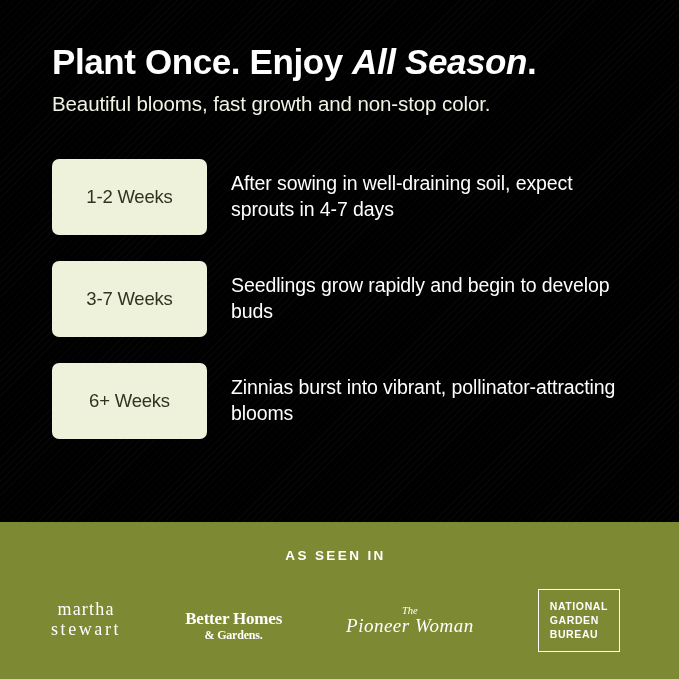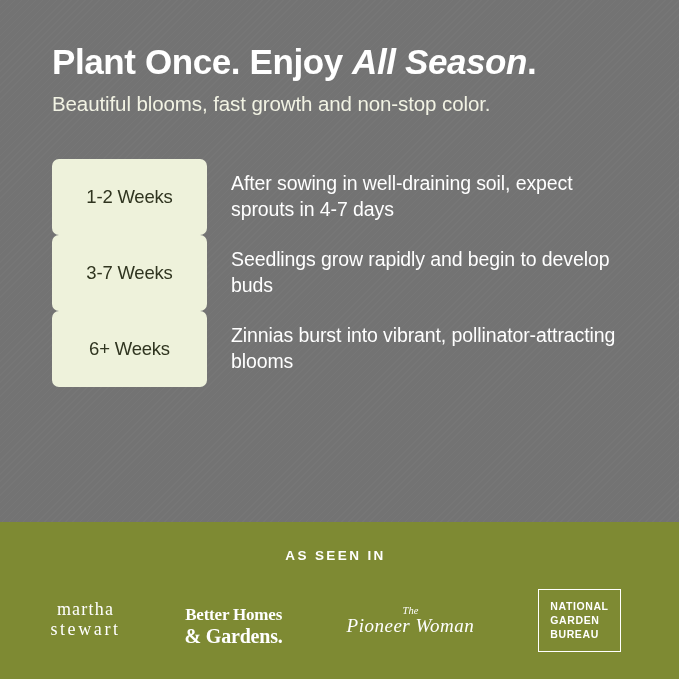--- a/index.html
+++ b/index.html
@@ -10,21 +10,21 @@
     width: 679px;
     height: 679px;
     font-family: "Liberation Sans", sans-serif;
     background: #3e4526;
     overflow: hidden;
   }
   .poster {
     position: relative;
     width: 679px;
     height: 679px;
-    background: #737373;
+    background: #000000;
     display: flex;
     flex-direction: column;
   }
   
   .poster::before {
     content: "";
     position: absolute;
     inset: 0;
     background-image: repeating-linear-gradient(135deg, rgba(255,255,255,0.022) 0px, rgba(255,255,255,0.022) 1px, rgba(0,0,0,0) 1px, rgba(0,0,0,0) 5px);
     pointer-events: none;
@@ -51,20 +51,21 @@
     font-size: 20.5px;
     font-weight: normal;
     letter-spacing: -0.1px;
     line-height: 1.2;
     margin: 0;
   }
   .timeline {
     margin-top: 42px;
     display: flex;
     flex-direction: column;
+    gap: 26px;
   }
   .row {
     display: flex;
     align-items: center;
     gap: 24px;
   }
   .chip {
     flex: 0 0 auto;
     width: 155px;
     height: 76px;
@@ -121,21 +122,21 @@
   .logo-martha .l1 { display: block; }
   .logo-martha .l2 { display: block; letter-spacing: 2.6px; }
 
   .logo-bhg {
     font-family: "Liberation Serif", serif;
     font-weight: bold;
     font-size: 17px;
     letter-spacing: -0.2px;
   }
   .logo-bhg .l1 { display: block; margin-top: 12px; }
-  .logo-bhg .l2 { display: block; font-size: 20px; }
+  .logo-bhg .l2 { display: block; font-size: 12px; }
 
   .logo-pioneer {
     font-family: "Liberation Serif", serif;
     font-style: italic;
     line-height: 1.0;
   }
   .logo-pioneer .l1 { display: block; font-size: 10.5px; }
   .logo-pioneer .l2 { display: block; font-size: 19px; letter-spacing: 0.5px; }
 
   .logo-ngb {

